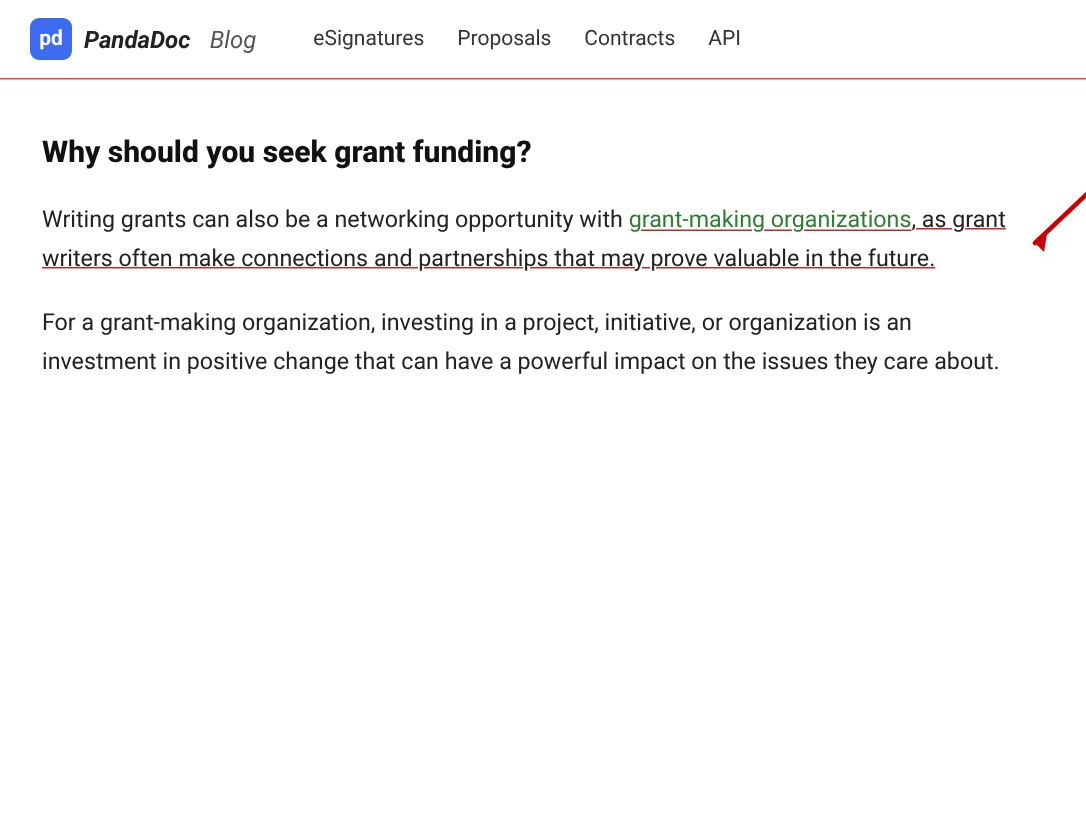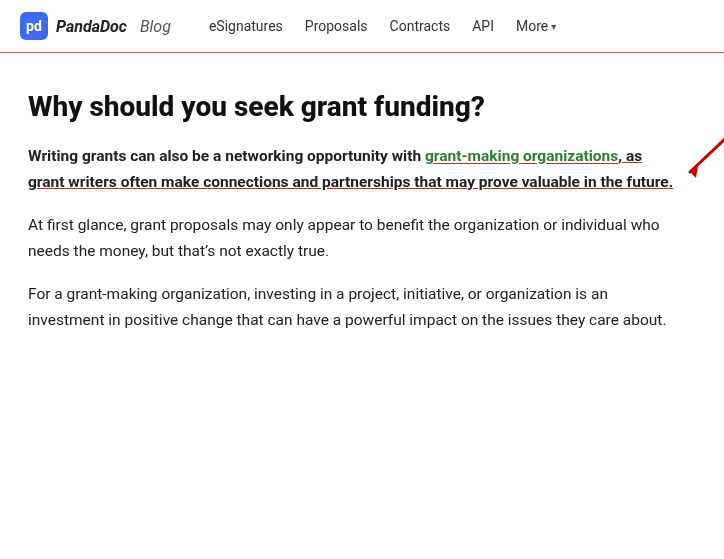--- a/index.html
+++ b/index.html
@@ -97,21 +97,21 @@
       color: #555;
     }
 
     
     .content {
       padding: 36px 48px 36px 28px;
       max-width: 724px;
     }
 
     .article-title {
-      font-size: 28px;
+      font-size: 20px;
       font-weight: 800;
       color: #111;
       line-height: 1.25;
       margin-bottom: 20px;
     }
 
     .article-body p {
       font-size: 15.5px;
       line-height: 1.65;
       color: #222;
@@ -160,48 +160,41 @@
     </a>
     <a class="nav-link">
       <span>Proposals</span>
     </a>
     <a class="nav-link">
       <span>Contracts</span>
     </a>
     <a class="nav-link">
       <span>API</span>
     </a>
-    <a class="nav-link">
-      <span>More</span>
-      <span class="chevron">▾</span>
-    </a>
   </div>
 </nav>
 
 <main class="content">
   <h1 class="article-title">Why should you seek grant funding?</h1>
 
   <div class="article-body">
 
 
-    <p class="paragraph-with-arrow" style="position:relative;font-weight:bold;">
+    <p class="paragraph-with-arrow" style="position:relative;">
       <span>Writing grants can also be a networking opportunity with </span><a class="green-link"><span>grant-making organizations</span></a><span class="red-underline"><span>, as grant writers often make connections and partnerships that may prove valuable in the future.</span></span>
 
       
       <svg style="position:absolute; right:-52px; top:-8px; width:90px; height:50px; overflow:visible;" viewBox="0 0 90 50">
 
         <line x1="88" y1="2" x2="52" y2="36" stroke="#cc0000" stroke-width="3" stroke-linecap="round"></line>
 
         <polygon points="52,36 60,30 58,42" fill="#cc0000"></polygon>
       </svg>
     </p>
 
 
-    <p>
-      <span>At first glance, grant proposals may only appear to benefit the organization or individual who needs the money, but that’s not exactly true.</span>
-    </p>
 
     <p>
       <span>For a grant-making organization, investing in a project, initiative, or organization is an investment in positive change that can have a powerful impact on the issues they care about.</span>
     </p>
 
   </div>
 </main>
 
 </body></html>

